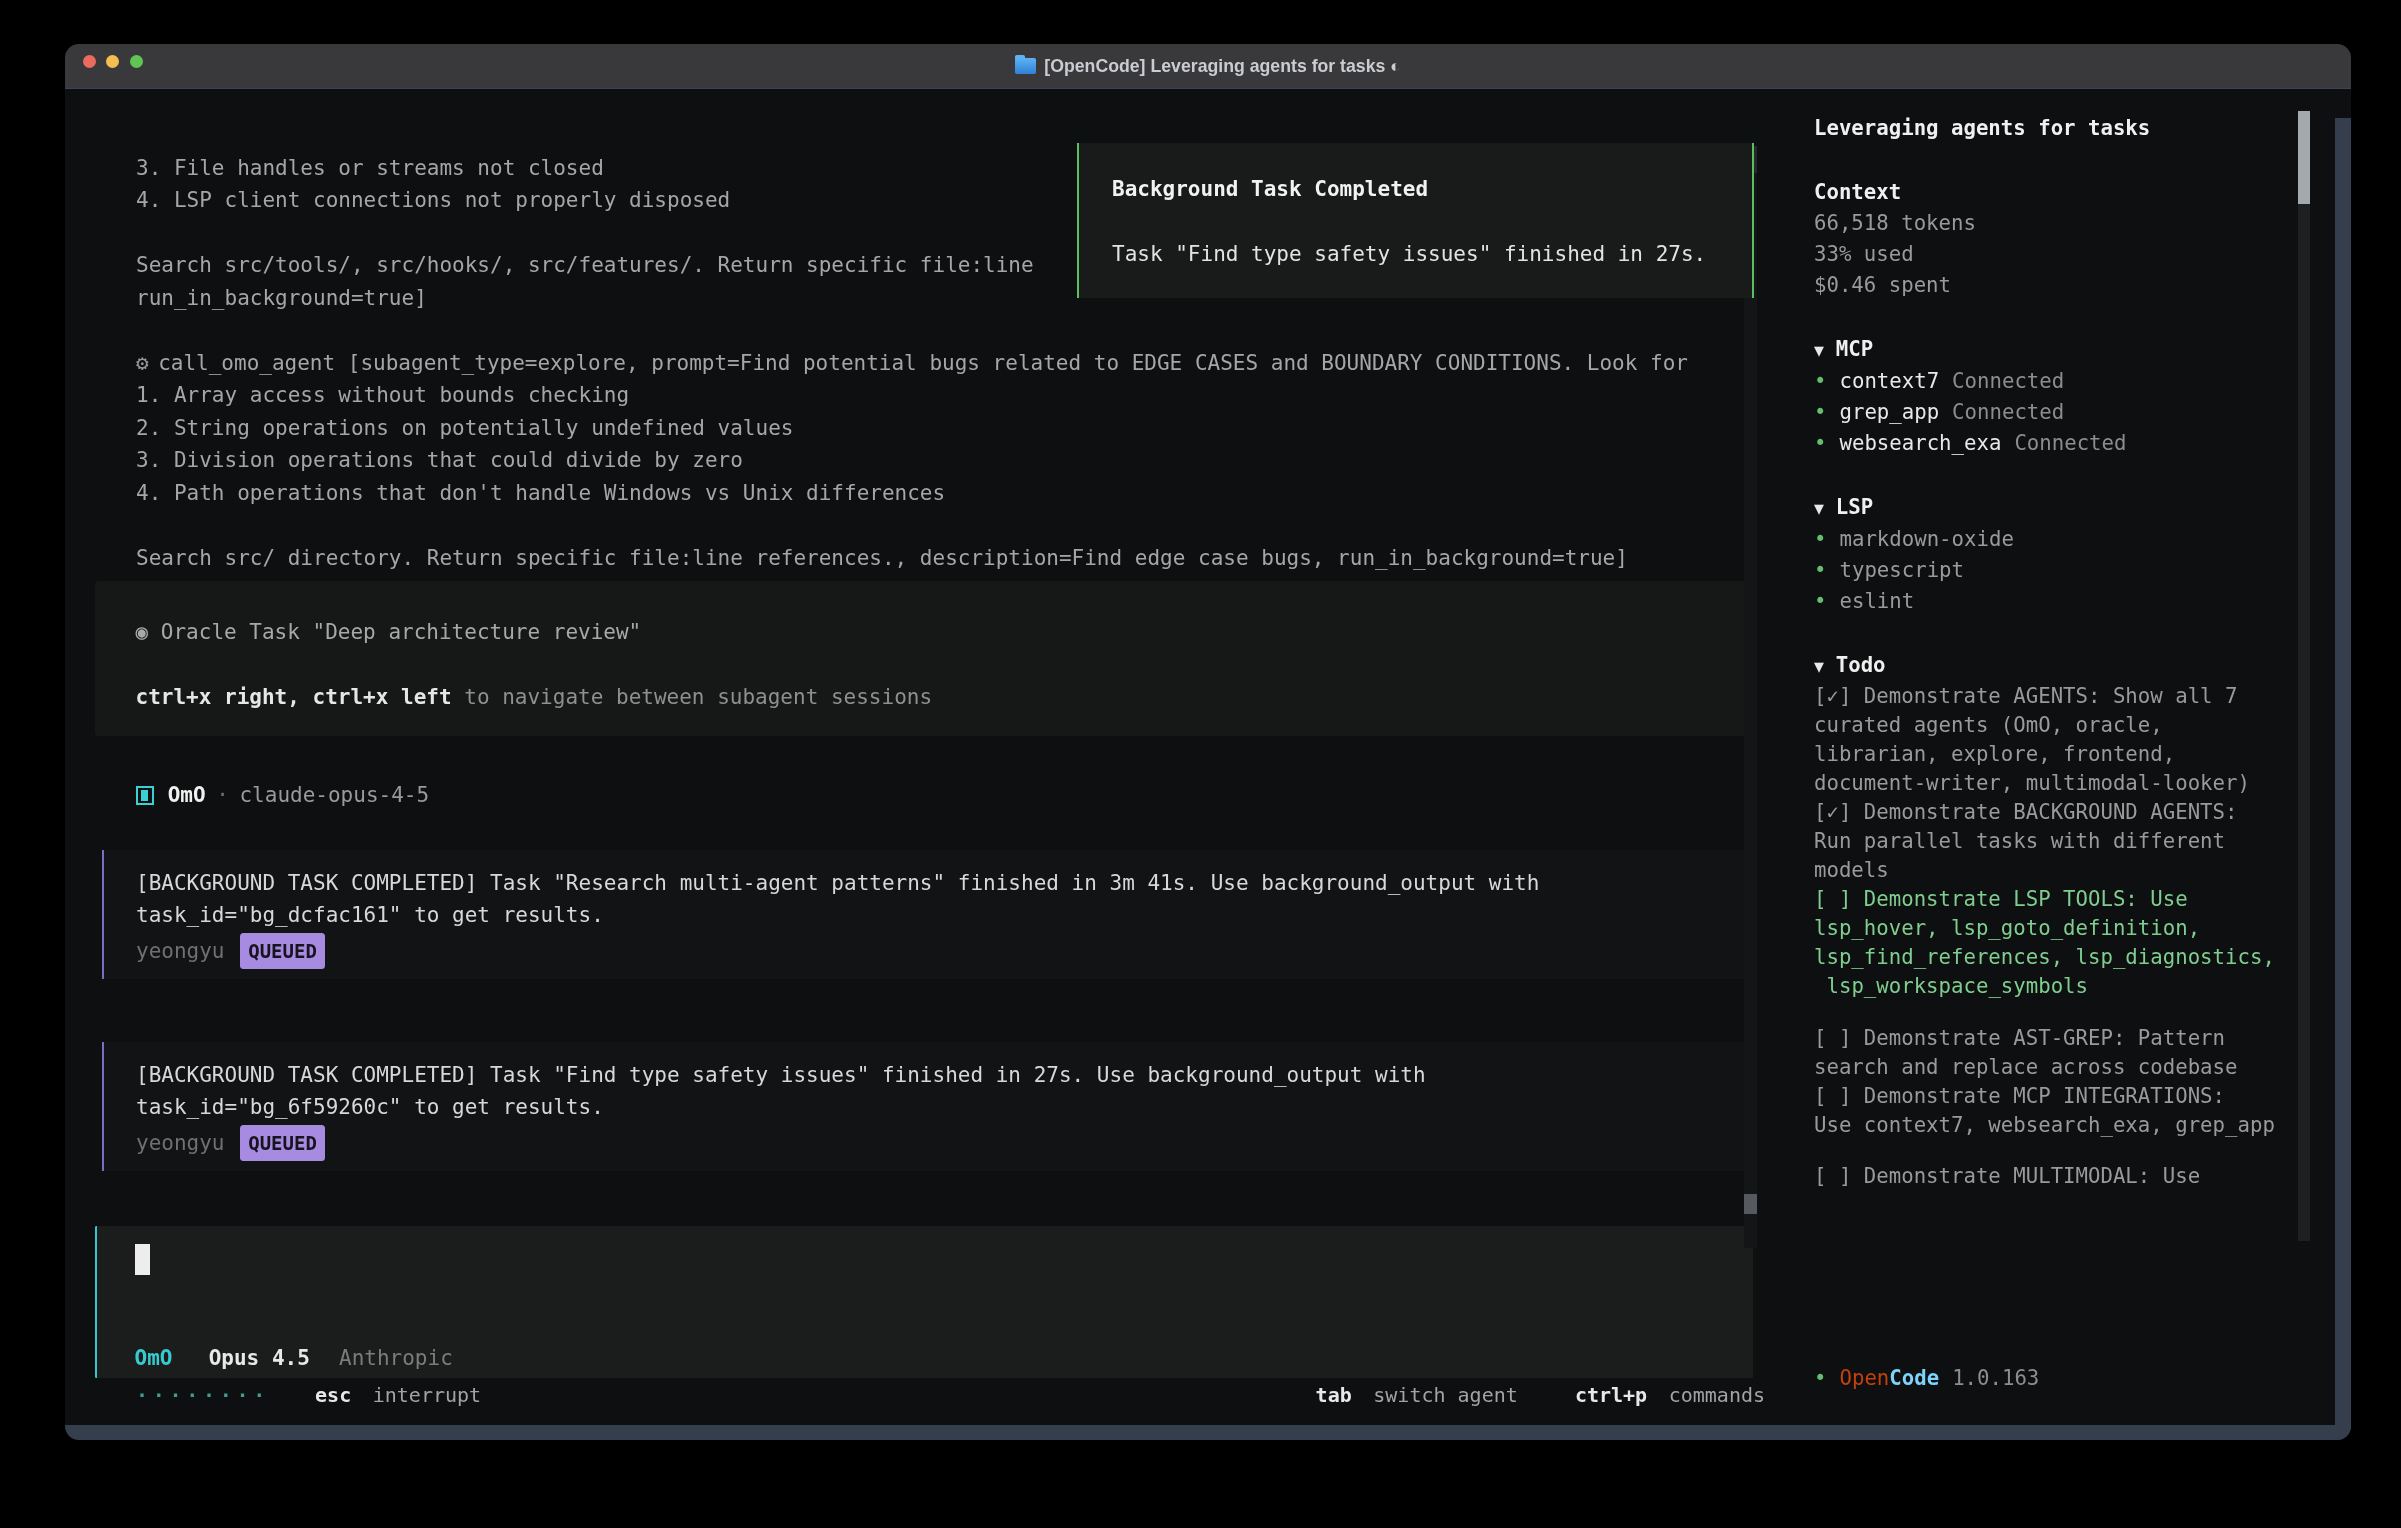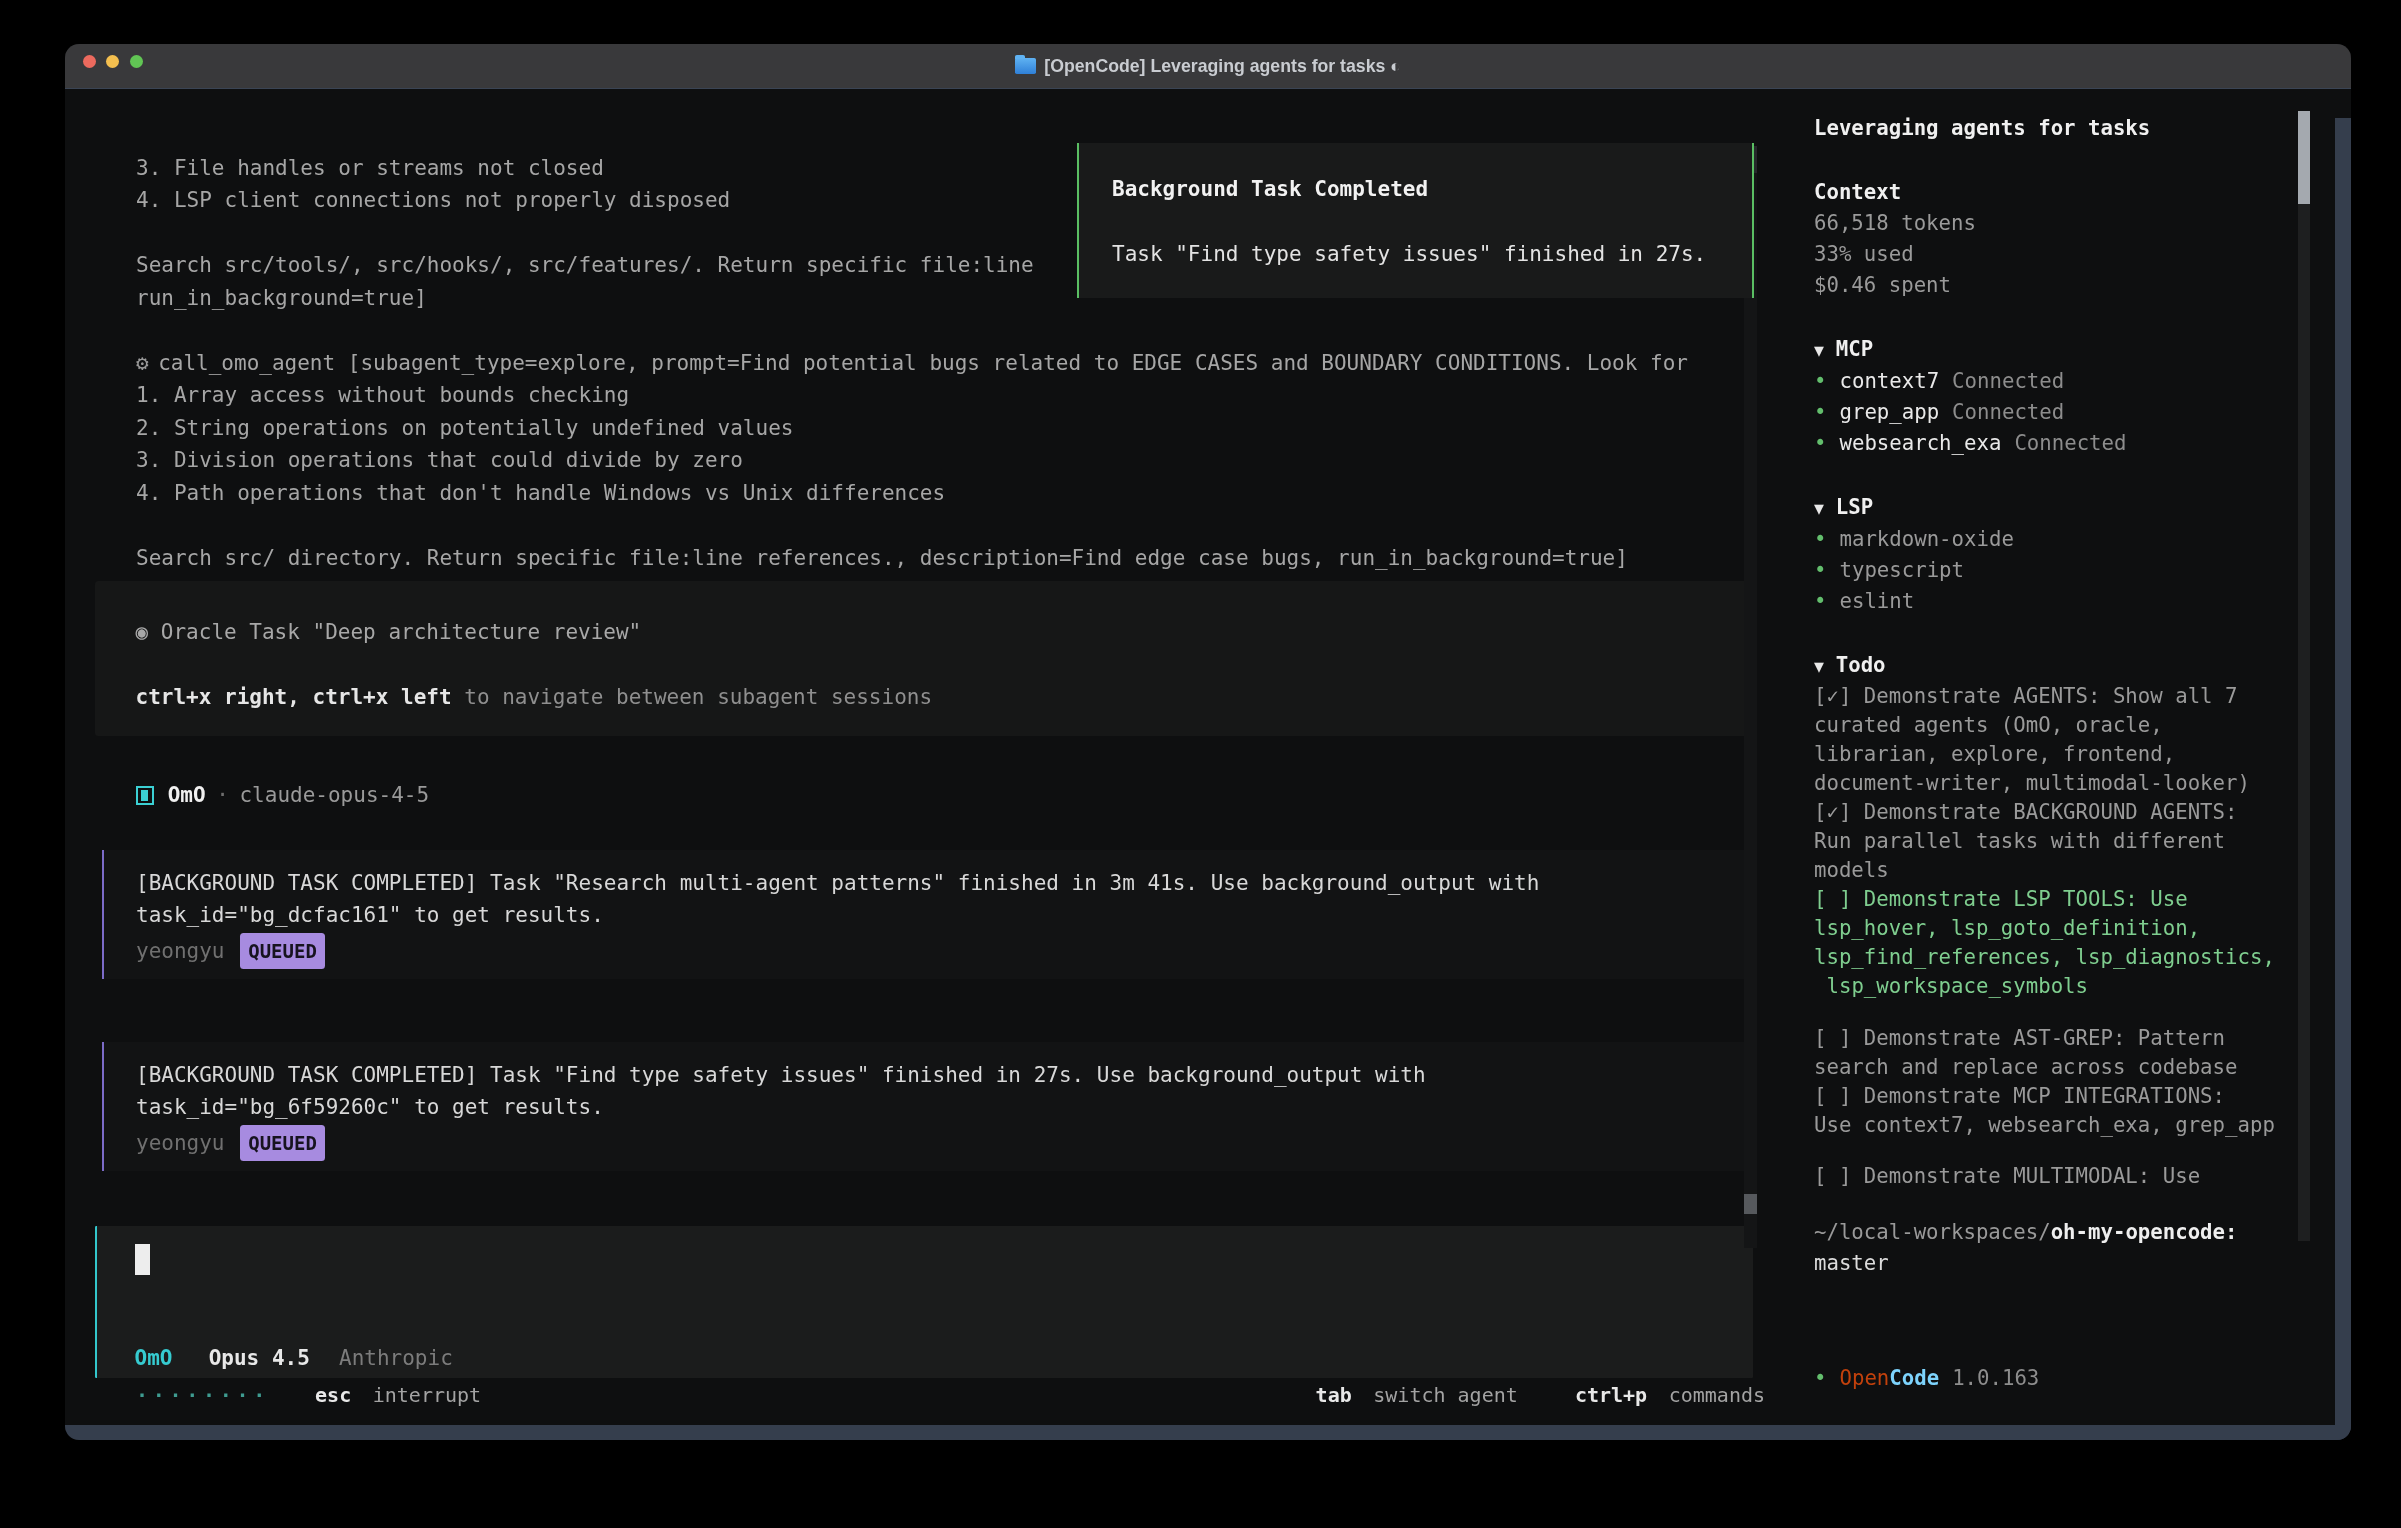--- a/index.html
+++ b/index.html
@@ -269,24 +269,20 @@
         <div class="todo-line active"> lsp_workspace_symbols</div>
         <div class="todo-gap"></div>
         <div class="todo-line">[ ] Demonstrate AST-GREP: Pattern</div>
         <div class="todo-line">search and replace across codebase</div>
         <div class="todo-line">[ ] Demonstrate MCP INTEGRATIONS:</div>
         <div class="todo-line">Use context7, websearch_exa, grep_app</div>
         <div class="todo-gap"></div>
         <div class="todo-line">[ ] Demonstrate MULTIMODAL: Use</div>
       </div>
 
-      <div class="section" style="margin-top:26px">
-        <div><span class="ws-prefix">~/local-workspaces/</span><span class="ws-name">oh-my-opencode:</span></div>
-        <div class="ws-branch">master</div>
-      </div>
 
       <div class="version">
         <span class="bullet">•</span>
         <span class="v-dim">Open</span>
           <span class="v-bold">Code</span>
         <span class="v-num">1.0.163</span>
       </div>
 
       <div class="side-scrollbar">
         <div class="ssb-thumb"></div>

